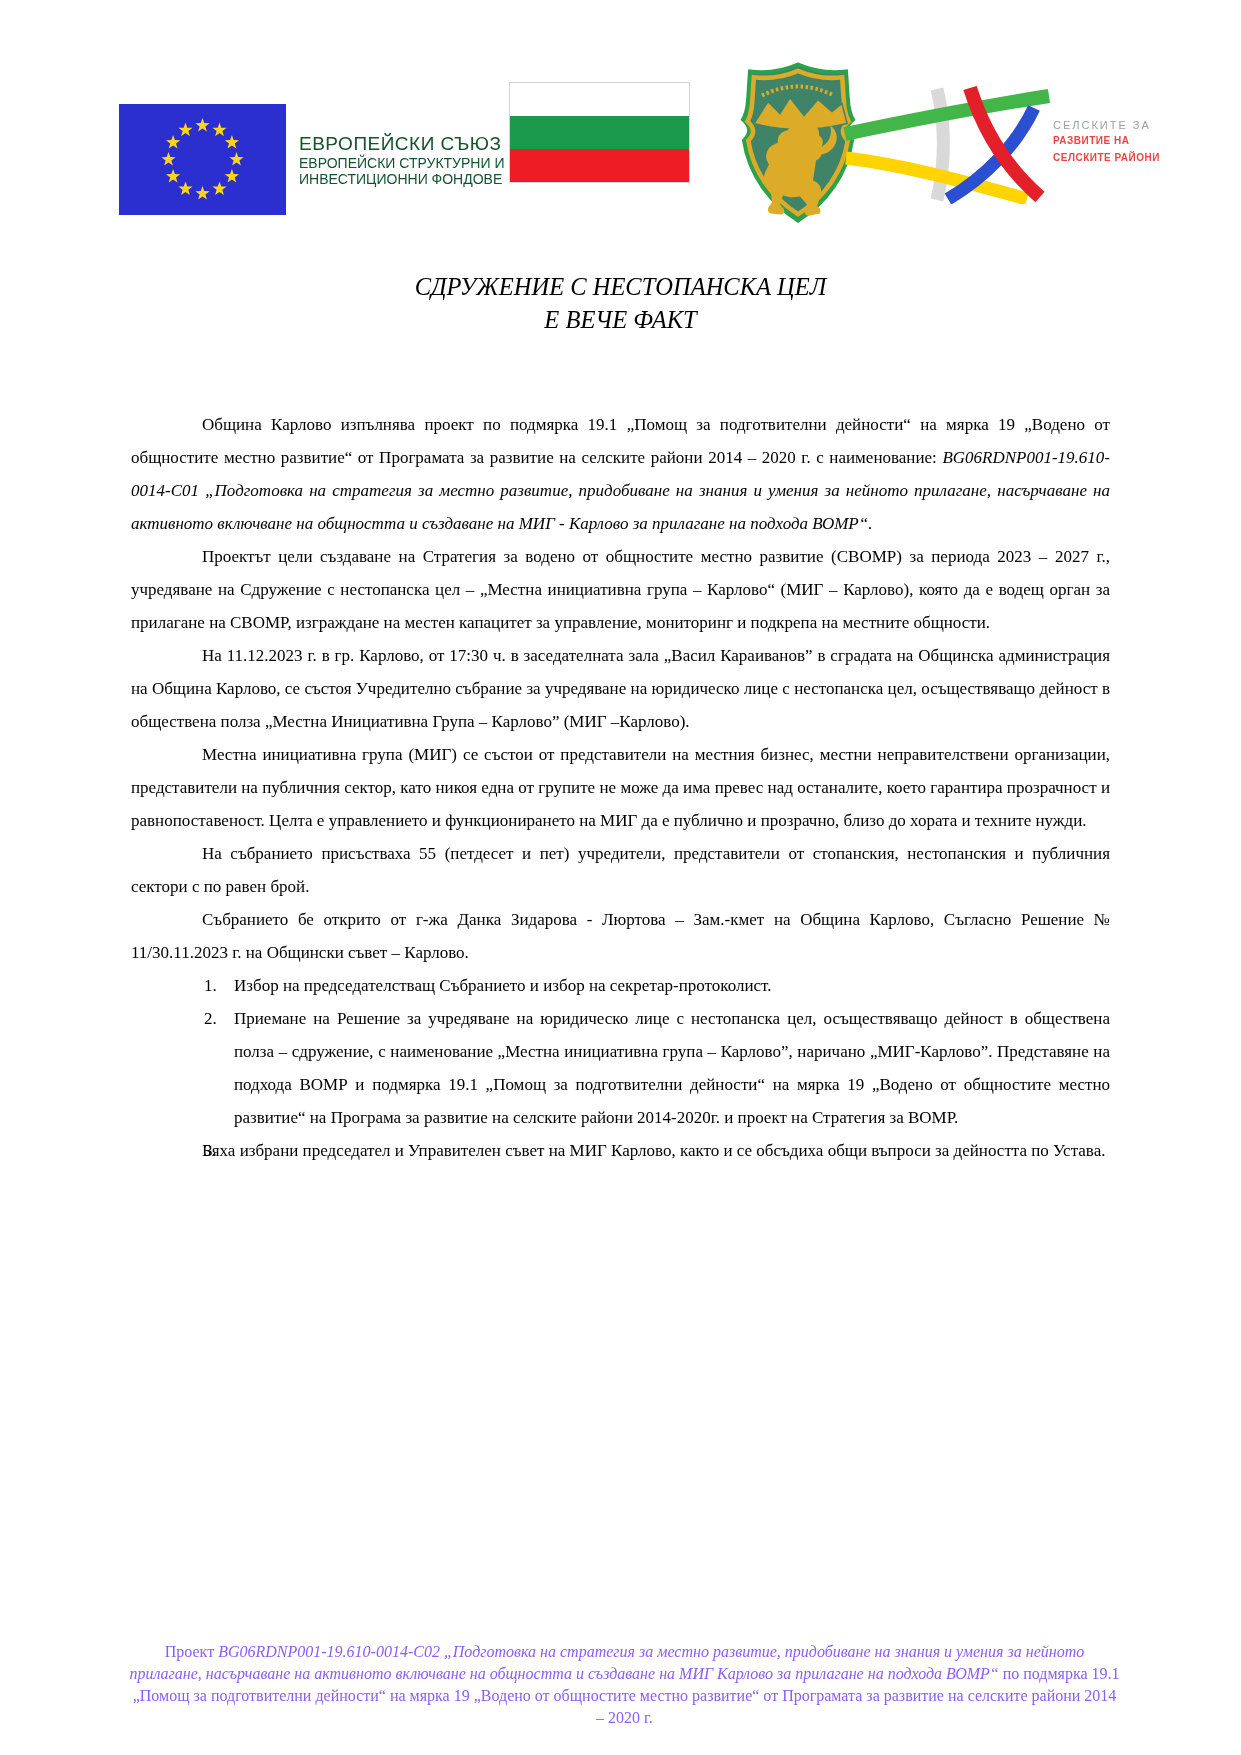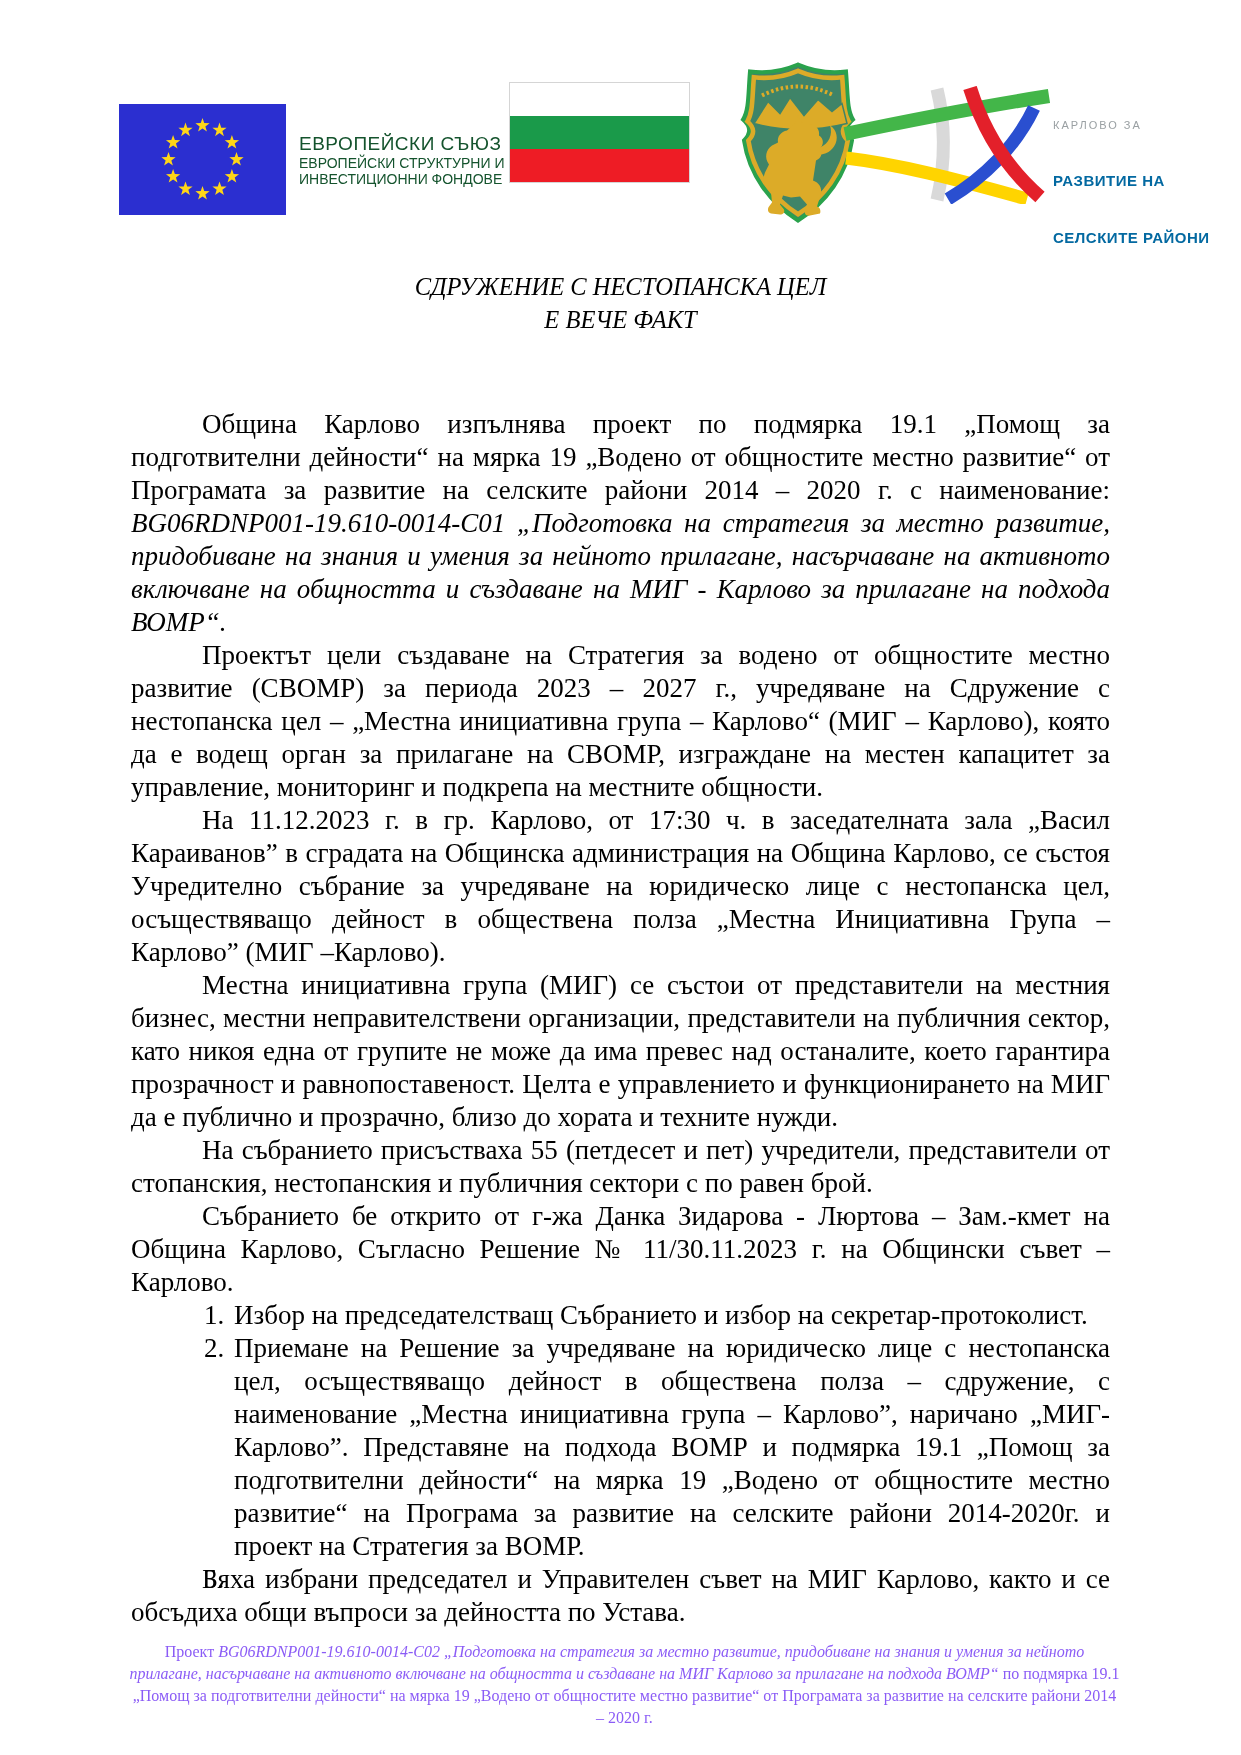--- a/index.html
+++ b/index.html
@@ -16,32 +16,32 @@
   .eu-text .l2,.eu-text .l3{font-size:14px;line-height:16px;}
   .bg-flag{left:509px;top:82px;width:181px;height:101px;border:1px solid #d5d5d5;box-sizing:border-box;}
   .bg-flag div{height:33.2%;}
   .bg-white{background:#ffffff;}
   .bg-green{background:#1a9a4a;}
   .bg-red{background:#ee1c25;}
   .crest{left:732px;top:60px;width:133px;height:166px;}
   .prsr-ribbons{left:842px;top:86px;width:225px;height:118px;}
   .prsr-text{left:1053px;top:118px;font-family:"Liberation Sans",sans-serif;}
   .prsr-text .l1{font-size:11px;line-height:14px;letter-spacing:2px;color:#9aa0a3;}
-  .prsr-text .l2,.prsr-text .l3{font-size:15px;line-height:17px;font-weight:bold;color:#0369a1;letter-spacing:.5px;margin-top:40px;}
+  .prsr-text .l2,.prsr-text .l3{font-size:10px;line-height:17px;font-weight:bold;color:#ef4444;letter-spacing:.5px;}
 
   
   .doc-title{
     left:131px;top:270px;width:979px;text-align:center;
     font-size:24.5px;line-height:33px;font-weight:normal;font-style:italic;
   }
 
   
   .doc-body{
     left:131px;top:408px;width:979px;
-    font-size:27px;line-height:33px;text-align:justify;
+    font-size:17px;line-height:33px;text-align:justify;
   }
   .doc-body p{margin:0;text-indent:71px;}
   .doc-body p.small-indent{text-indent:40px;}
   .italic{font-style:italic;}
   ol.agenda{margin:0;padding:0;list-style:none;}
   ol.agenda li{position:relative;padding-left:103px;text-align:justify;}
   ol.agenda li .num{position:absolute;left:73px;top:0;}
 
   
   .doc-footer{
@@ -102,21 +102,21 @@
   <svg width="225" height="118" viewBox="0 0 225 118" xmlns="http://www.w3.org/2000/svg">
     <path d="M95,3 C103,35 104,75 95,114" fill="none" stroke="#d9d9d9" stroke-width="13"></path>
     <path d="M4,72 C55,78 110,92 185,113" fill="none" stroke="#ffd400" stroke-width="13"></path>
     <path d="M3,48 C60,36 130,22 207,10" fill="none" stroke="#43b649" stroke-width="14"></path>
     <path d="M192,22 C174,60 142,92 106,113" fill="none" stroke="#2a4fd0" stroke-width="13"></path>
     <path d="M128,2 C140,40 160,78 198,111" fill="none" stroke="#e3202a" stroke-width="14"></path>
   </svg>
 </div>
 
 <div class="abs prsr-text">
-  <div class="l1">КАРЛОВО ЗА</div>
+  <div class="l1">СЕЛСКИТЕ ЗА</div>
   <div class="l2">РАЗВИТИЕ НА</div>
   <div class="l3">СЕЛСКИТЕ РАЙОНИ</div>
 </div>
 
 <div class="abs doc-title">
   <div>СДРУЖЕНИЕ С НЕСТОПАНСКА ЦЕЛ</div>
   <div>Е ВЕЧЕ ФАКТ</div>
 </div>
 
 <div class="abs doc-body">

